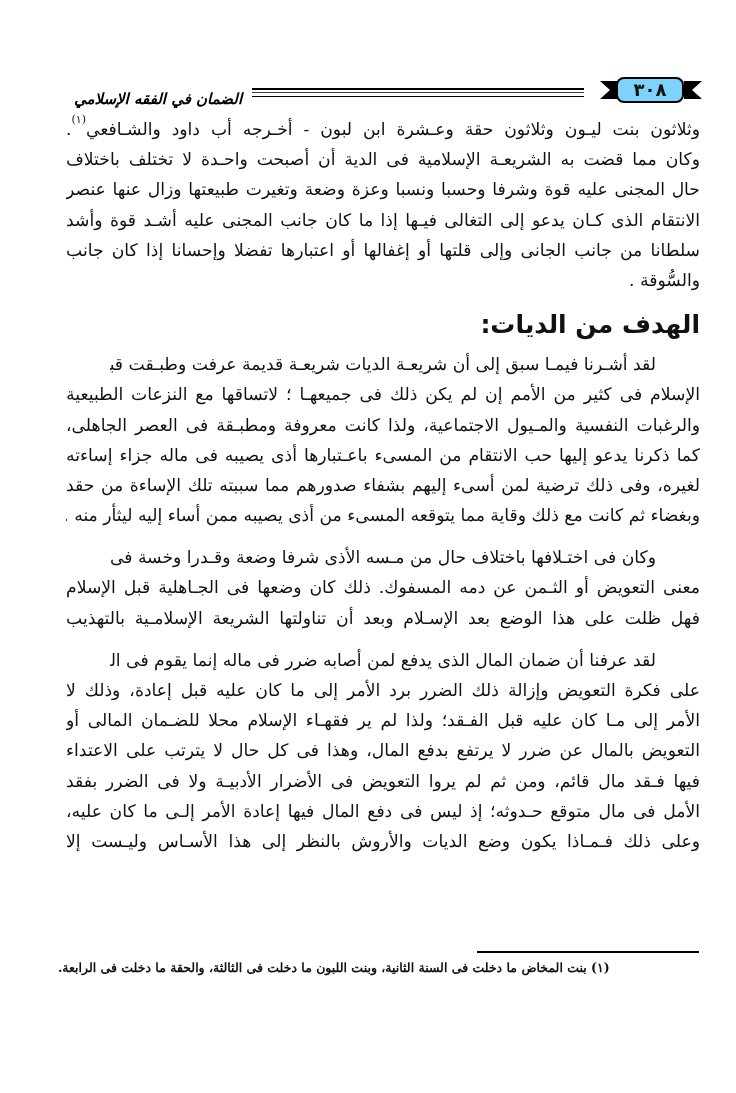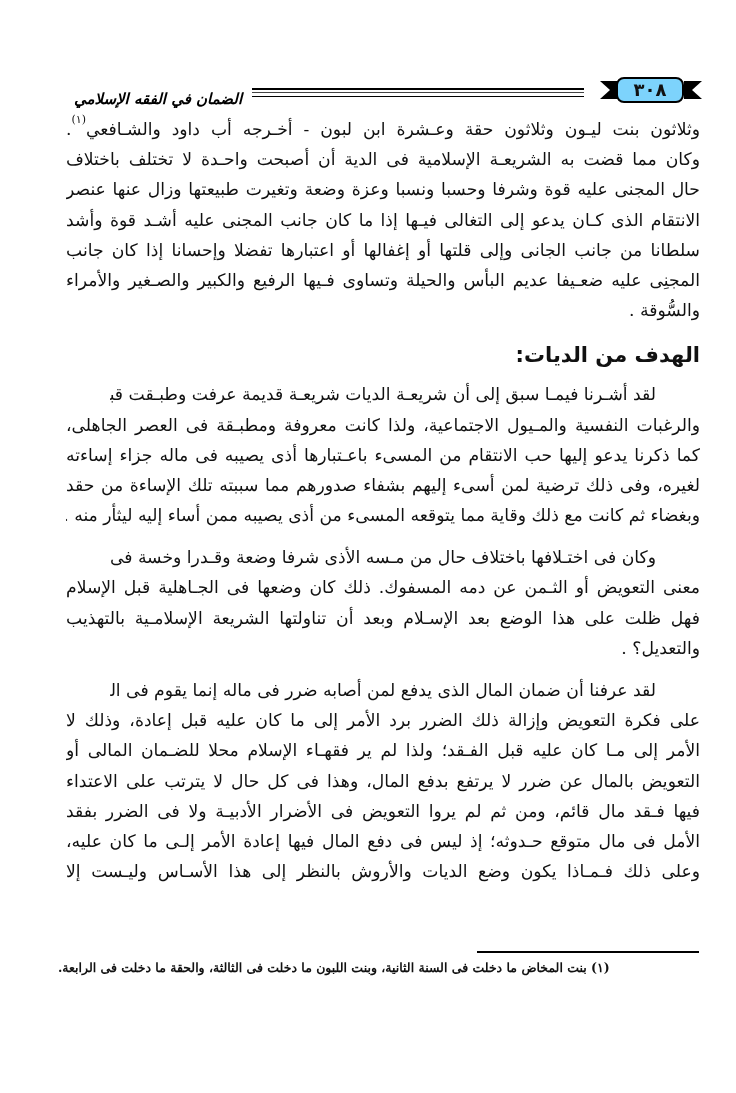--- a/index.html
+++ b/index.html
@@ -128,21 +128,21 @@
     .para-gap { height: 12px; }
     sup {
       font-size: 11px;
       vertical-align: top;
       line-height: 1;
     }
     .section-heading {
       display: block;
       font-family: "DejaVu Sans", sans-serif;
       font-weight: bold;
-      font-size: 21px;
+      font-size: 25px;
       height: 44px;
       line-height: 44px;
       padding-right: 0px;
       margin-top: 8px;
       margin-bottom: 2px;
     }
     
     .footnote-rule {
       position: absolute;
       left: 477px;
@@ -181,41 +181,40 @@
   </div>
 
   <div class="body-text">
 
     <div>
       <span class="line"><span>وثلاثون بنت ليـون وثلاثون حقة وعـشرة ابن لبون - أخـرجه أب داود والشـافعي</span><sup>(١)</sup><span>.</span></span>
       <span class="line">وكان مما قضت به الشريعـة الإسلامية فى الدية أن أصبحت واحـدة لا تختلف باختلاف</span>
       <span class="line">حال المجنى عليه قوة وشرفا وحسبا ونسبا وعزة وضعة وتغيرت طبيعتها وزال عنها عنصر</span>
       <span class="line">الانتقام الذى كـان يدعو إلى التغالى فيـها إذا ما كان جانب المجنى عليه أشـد قوة وأشد</span>
       <span class="line">سلطانا من جانب الجانى وإلى قلتها أو إغفالها أو اعتبارها تفضلا وإحسانا إذا كان جانب</span>
-      <span class="line">المجنِى عليه ضعـيفا عديم البأس والحيلة وتساوى فـيها الرفيع والكبير والصـغير والأمراء</span>
       <span class="line last">والسُّوقة .</span>
     </div>
 
     <div class="section-heading">الهدف من الديات:</div>
 
     <div>
       <span class="line indent">لقد أشـرنا فيمـا سبق إلى أن شريعـة الديات شريعـة قديمة عرفت وطبـقت قبل</span>
+      <span class="line">الإسلام فى كثير من الأمم إن لم يكن ذلك فى جميعهـا ؛ لاتساقها مع النزعات الطبيعية</span>
       <span class="line">والرغبات النفسية والمـيول الاجتماعية، ولذا كانت معروفة ومطبـقة فى العصر الجاهلى،</span>
       <span class="line">كما ذكرنا يدعو إليها حب الانتقام من المسىء باعـتبارها أذى يصيبه فى ماله جزاء إساءته</span>
       <span class="line">لغيره، وفى ذلك ترضية لمن أسىء إليهم بشفاء صدورهم مما سببته تلك الإساءة من حقد</span>
       <span class="line last">وبغضاء ثم كانت مع ذلك وقاية مما يتوقعه المسىء من أذى يصيبه ممن أساء إليه ليثأر منه .</span>
     </div>
 
     <div class="para-gap"></div>
 
     <div>
       <span class="line indent">وكان فى اختـلافها باختلاف حال من مـسه الأذى شرفا وضعة وقـدرا وخسة فى</span>
       <span class="line">معنى التعويض أو الثـمن عن دمه المسفوك. ذلك كان وضعها فى الجـاهلية قبل الإسلام</span>
       <span class="line">فهل ظلت على هذا الوضع بعد الإسـلام وبعد أن تناولتها الشريعة الإسلامـية بالتهذيب</span>
-      <span class="line last">والتعديل؟ .</span>
     </div>
 
     <div class="para-gap"></div>
 
     <div>
       <span class="line indent">لقد عرفنا أن ضمان المال الذى يدفع لمن أصابه ضرر فى ماله إنما يقوم فى الشريعة</span>
       <span class="line">على فكرة التعويض وإزالة ذلك الضرر برد الأمر إلى ما كان عليه قبل إعادة، وذلك لا</span>
       <span class="line">الأمر إلى مـا كان عليه قبل الفـقد؛ ولذا لم ير فقهـاء الإسلام محلا للضـمان المالى أو</span>
       <span class="line">التعويض بالمال عن ضرر لا يرتفع بدفع المال، وهذا فى كل حال لا يترتب على الاعتداء</span>
       <span class="line">فيها فـقد مال قائم، ومن ثم لم يروا التعويض فى الأضرار الأدبيـة ولا فى الضرر بفقد</span>

